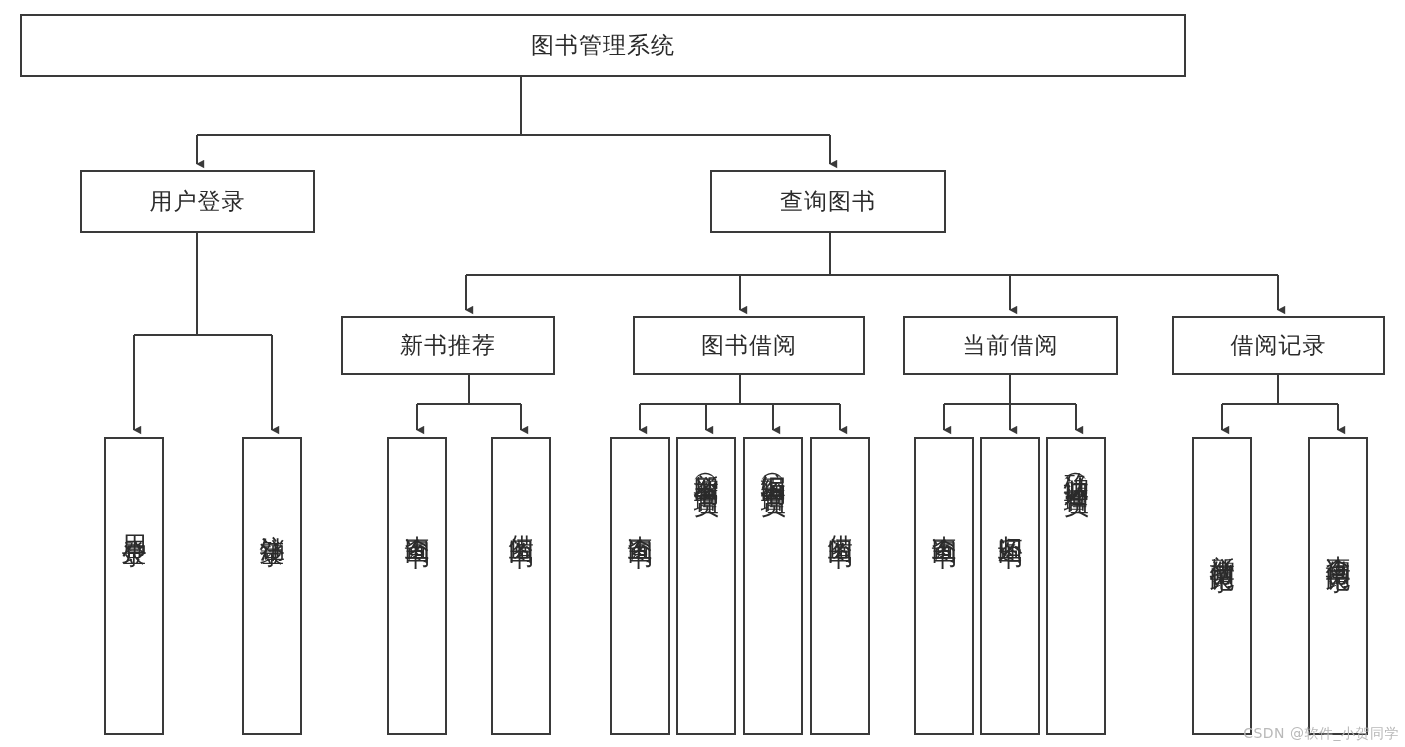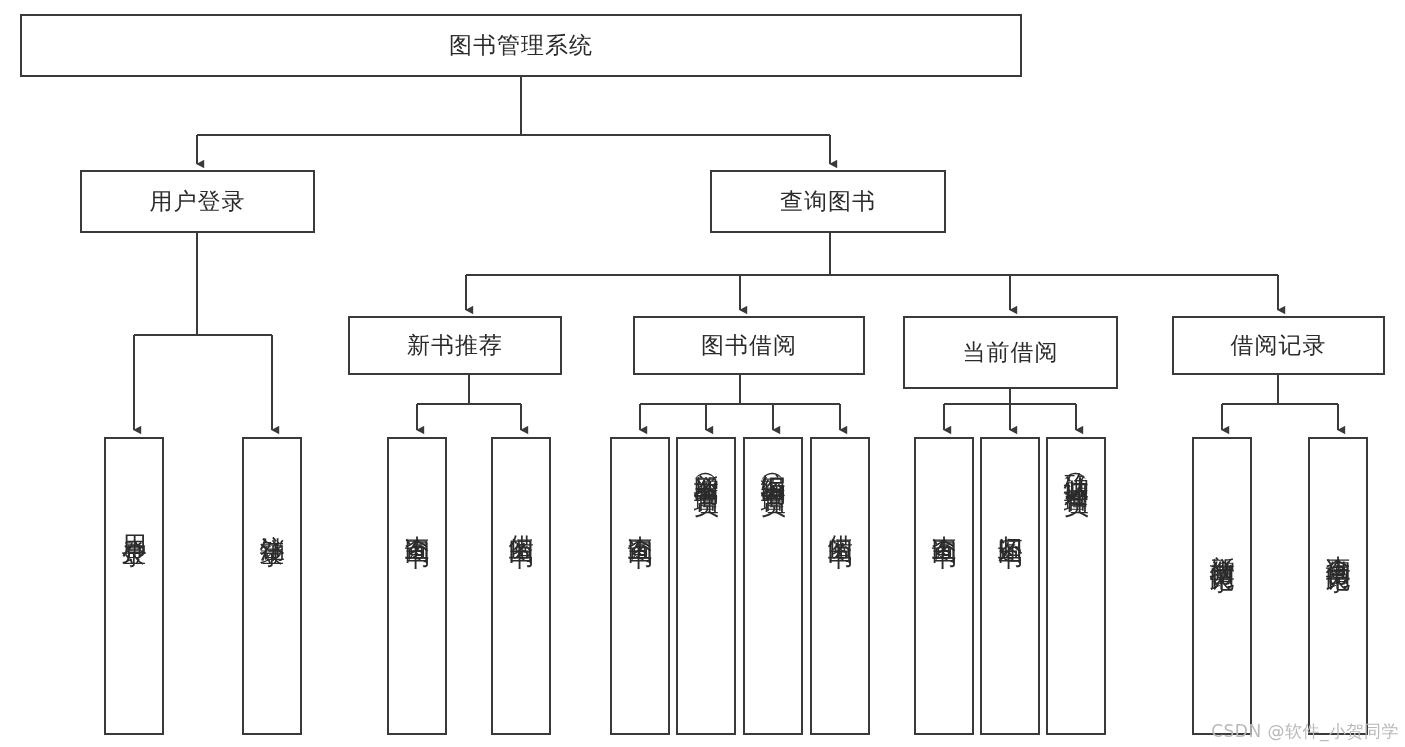--- a/index.html
+++ b/index.html
@@ -61,21 +61,21 @@
   .node.v.pad-mid {
     padding-top: 76px;
   }
   .node.v.pad-low {
     padding-top: 96px;
   }
   #watermark {
     position: absolute;
     right: 6px;
     bottom: 4px;
-    font-size: 17px;
+    font-size: 14px;
     color: #b9b9b9;
     white-space: nowrap;
     letter-spacing: 0.5px;
   }
 </style>
 </head>
 <body>
 
 <div id="diagram-root">
 
@@ -125,41 +125,41 @@
       <path d="M1010,404 L1010,430" marker-end="url(#arrowhead)"></path>
       <path d="M1076,404 L1076,430" marker-end="url(#arrowhead)"></path>
 
       <path d="M1278,375 L1278,404"></path>
       <path d="M1222,404 L1338,404"></path>
       <path d="M1222,404 L1222,430" marker-end="url(#arrowhead)"></path>
       <path d="M1338,404 L1338,430" marker-end="url(#arrowhead)"></path>
     </g>
   </svg>
 
-  <div class="node h" style="left:20px; top:14px; width:1002px; height:63px;">
+  <div class="node h" style="left:20px; top:14px; width:1166px; height:63px;">
     <span class="node-label">图书管理系统</span>
   </div>
 
   <div class="node h" style="left:80px; top:170px; width:235px; height:63px;">
     <span class="node-label">用户登录</span>
   </div>
 
   <div class="node h" style="left:710px; top:170px; width:236px; height:63px;">
     <span class="node-label">查询图书</span>
   </div>
 
-  <div class="node h" style="left:348px; top:316px; width:214px; height:59px;">
+  <div class="node h" style="left:341px; top:316px; width:214px; height:59px;">
     <span class="node-label">新书推荐</span>
   </div>
 
   <div class="node h" style="left:633px; top:316px; width:232px; height:59px;">
     <span class="node-label">图书借阅</span>
   </div>
 
-  <div class="node h" style="left:903px; top:316px; width:215px; height:73px;">
+  <div class="node h" style="left:903px; top:316px; width:215px; height:59px;">
     <span class="node-label">当前借阅</span>
   </div>
 
   <div class="node h" style="left:1172px; top:316px; width:213px; height:59px;">
     <span class="node-label">借阅记录</span>
   </div>
 
   <div class="node v pad-mid" style="left:104px; top:437px; width:60px; height:298px;">
     <span class="node-label">用户登录</span>
   </div>

